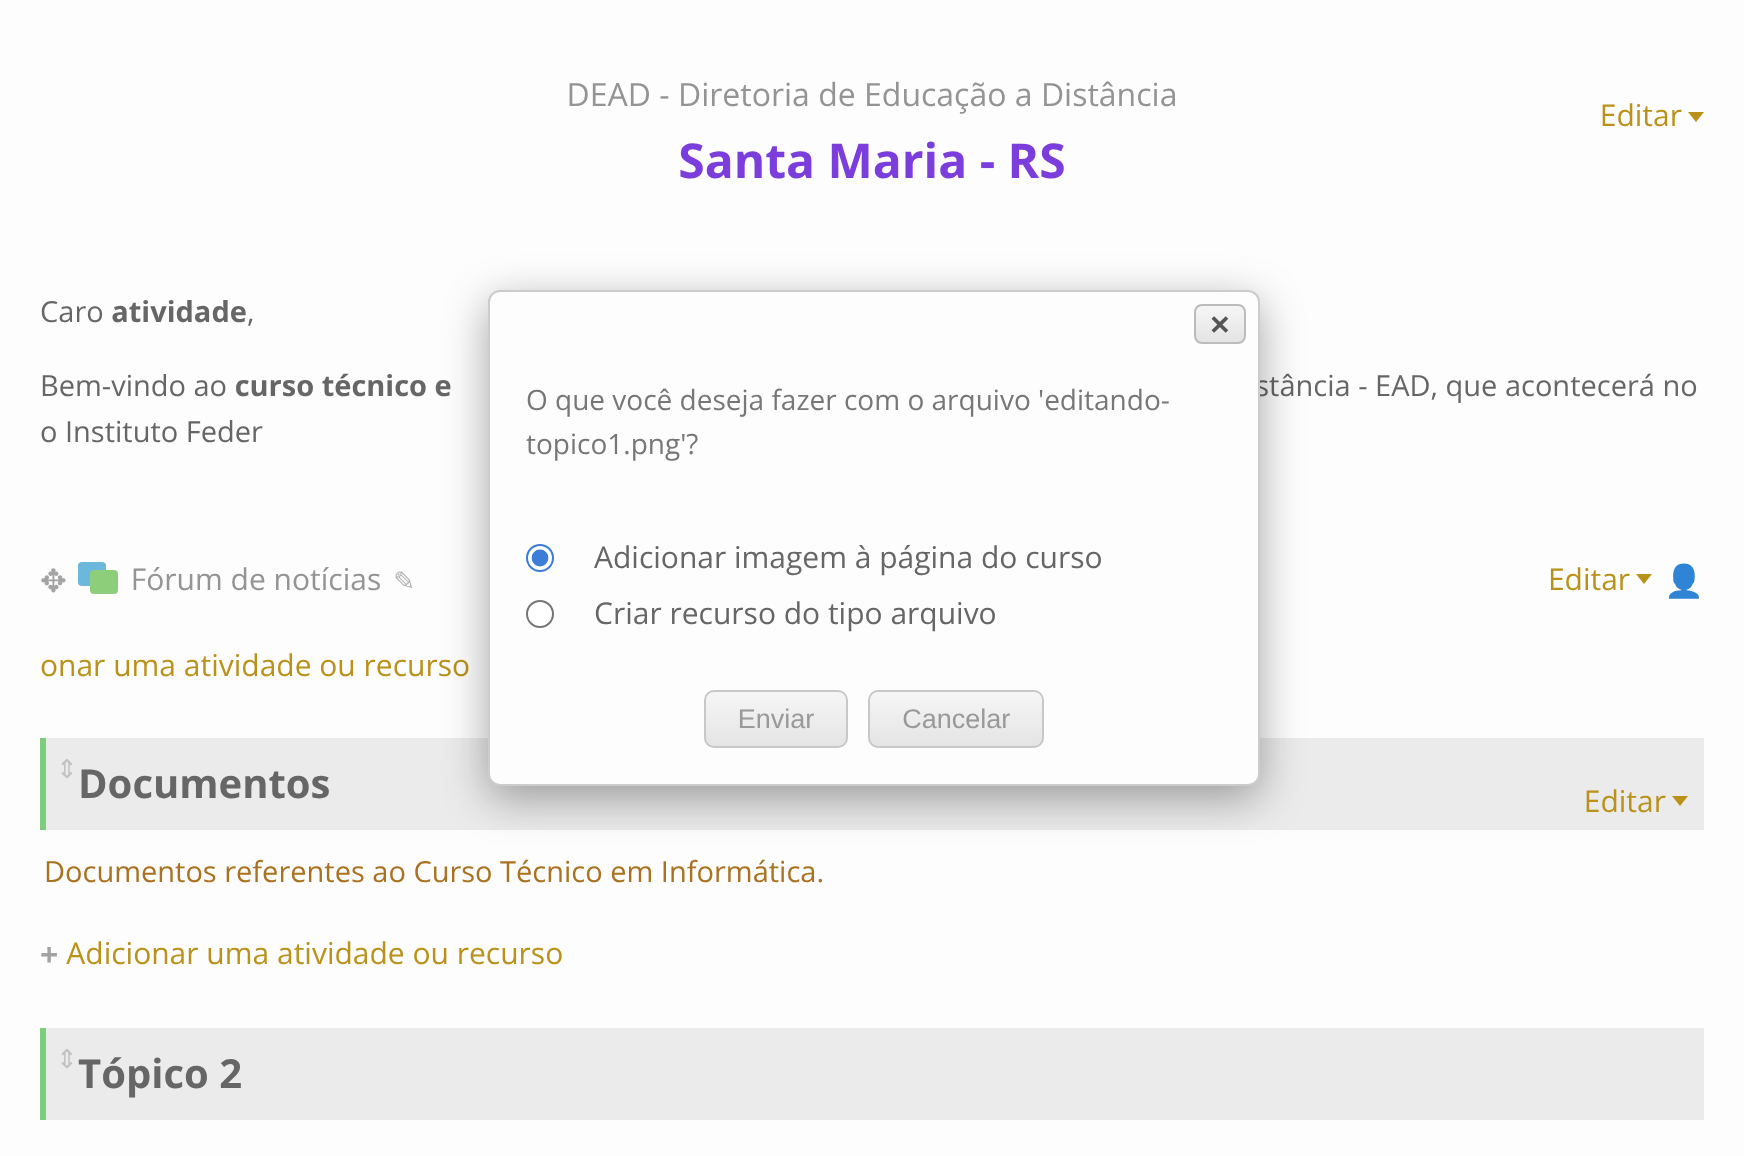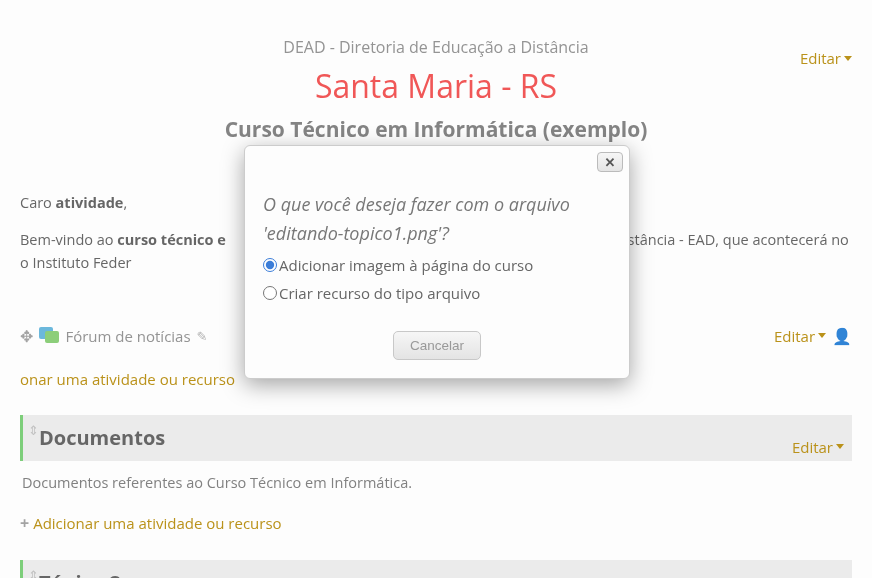--- a/index.html
+++ b/index.html
@@ -31,23 +31,23 @@
   align-items: center;
   gap: 3px;
   cursor: pointer;
 }
 .header-title1 {
   color: #888;
   font-size: 16px;
   font-weight: 400;
 }
 .header-title2 {
-  color: #ef4444;
-  font-size: 32px;
-  font-weight: 400;
+  color: #6d28d9;
+  font-size: 24px;
+  font-weight: 700;
   margin-top: 6px;
 }
 .header-title3 {
   color: #777;
   font-size: 21px;
   font-weight: 700;
   margin-top: 8px;
 }
 .intro {
   margin-top: 48px;
@@ -128,21 +128,21 @@
 }
 .section-header .edit-lnk {
   position: absolute;
   right: 8px;
   bottom: 4px;
   color: #b38600;
   font-size: 15px;
   display: flex; align-items: center; gap: 3px;
 }
 .section-desc {
-  color: #737373;
+  color: #a16207;
   font-size: 14.5px;
   padding: 12px 2px;
 }
 
 .caret-down {
   width: 0; height: 0;
   border-left: 4px solid transparent;
   border-right: 4px solid transparent;
   border-top: 5px solid currentColor;
   display: inline-block;
@@ -179,29 +179,28 @@
   font-weight: 700;
   text-align: center;
   line-height: 18px;
   cursor: pointer;
 }
 .modal-body {
   padding: 44px 18px 18px 18px;
 }
 .modal-question {
   color: #777;
-  font-size: 18px;
+  font-size: 14px;
   line-height: 1.6;
-  margin-bottom: 7px;
-  font-style: italic;
+  margin-bottom: 34px;
 }
 .modal-option {
   display: flex;
   align-items: center;
-  gap: 2px;
+  gap: 20px;
   color: #666;
   font-size: 15px;
   margin-bottom: 8px;
 }
 .modal-option input[type=radio] {
   width: 14px; height: 14px;
   accent-color: #3b7dd8;
 }
 .modal-footer {
   display: flex;
@@ -224,21 +223,20 @@
 
 <div class="page">
 
   <div class="header">
     <div class="header-edit">
       <span>Editar</span>
       <span class="caret-down"></span>
     </div>
     <div class="header-title1">DEAD - Diretoria de Educação a Distância</div>
     <div class="header-title2">Santa Maria - RS</div>
-    <div class="header-title3">Curso Técnico em Informática (exemplo)</div>
   </div>
 
   <div class="intro">
     <span>Caro </span><b>atividade</b><span>,</span>
     <div style="height:14px"></div>
     <span>Bem-vindo ao </span><b>curso técnico e</b>
     <span style="display:inline-block;width:380px"></span>
     <span>Distância - EAD, que acontecerá no o Instituto Feder</span>
   </div>
 
@@ -296,16 +294,17 @@
     <div class="modal-question">O que você deseja fazer com o arquivo 'editando-topico1.png'?</div>
     <label class="modal-option">
       <input type="radio" name="opt" checked="" style="">
       <span>Adicionar imagem à página do curso</span>
     </label>
     <label class="modal-option">
       <input type="radio" name="opt" style="">
       <span>Criar recurso do tipo arquivo</span>
     </label>
     <div class="modal-footer">
+      <button class="modal-btn">Enviar</button>
       <button class="modal-btn">Cancelar</button>
     </div>
   </div>
 </div>
 
 </body></html>

